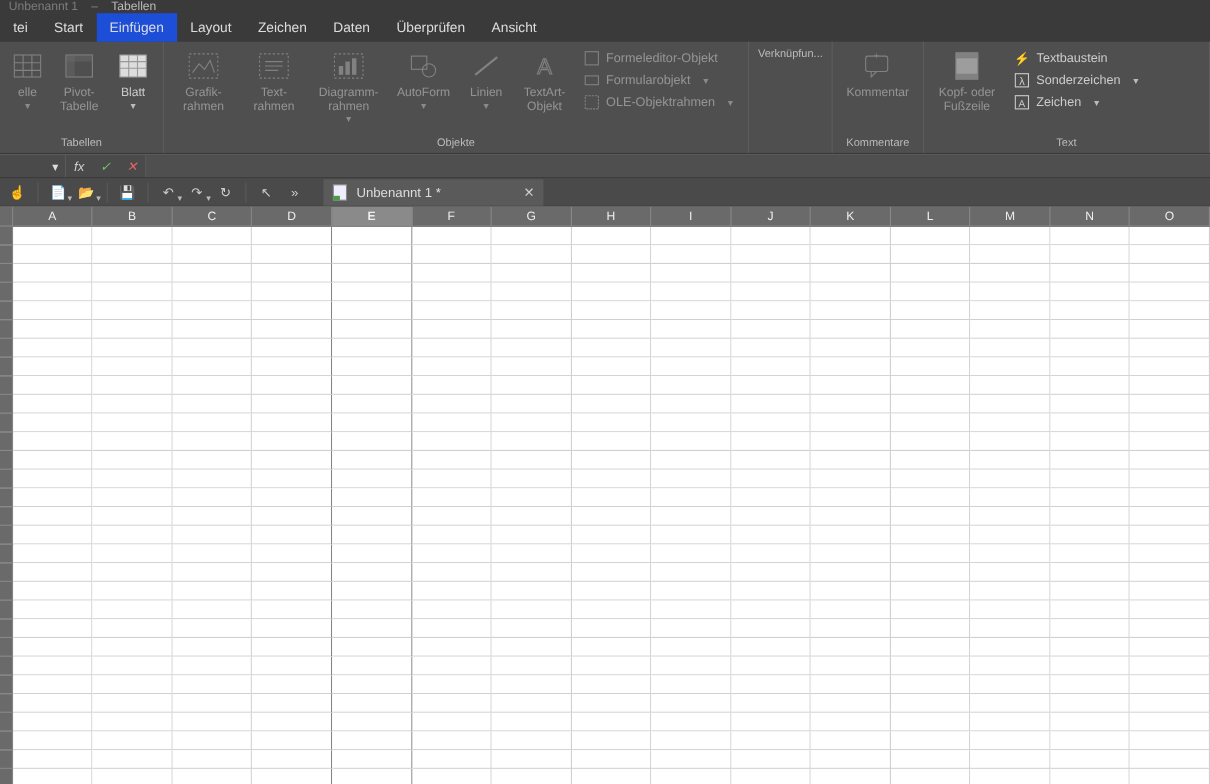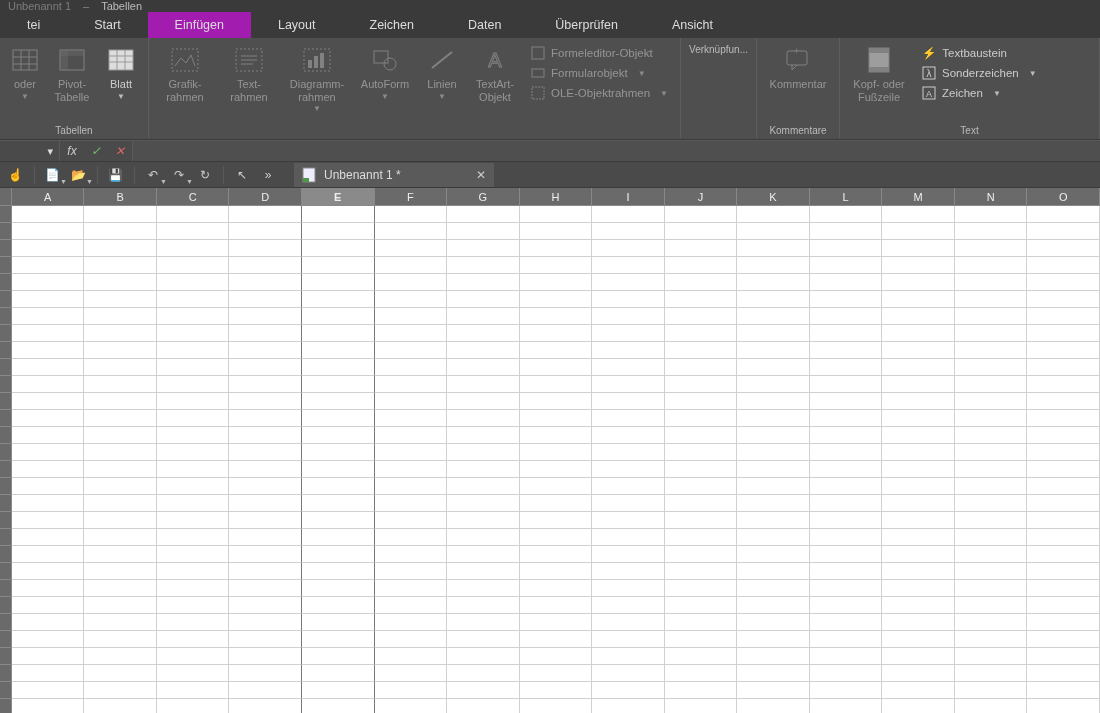--- a/index.html
+++ b/index.html
@@ -1,22 +1,22 @@
 <!DOCTYPE html>
 <html><head>
 <meta charset="utf-8">
 <style>
   * { margin: 0; padding: 0; box-sizing: border-box; font-family: "Segoe UI", Tahoma, sans-serif; user-select: none; }
   body { background: #4a4a4a; width: 1100px; height: 713px; overflow: hidden; color: #ccc; font-size: 12px; }
   .titlebar { height: 12px; background: #3a3a3a; display: flex; align-items: center; padding: 0 8px; color: #bbb; font-size: 11px; overflow: hidden; }
   .titlebar span:first-child { opacity: .5; }
   .titlebar .sep { margin: 0 12px; color: #888; }
   .menus { height: 26px; background: #3a3a3a; display: flex; align-items: stretch; }
-  .menu { padding: 0 27px; display: flex; align-items: center; color: #ddd; font-size: 12.5px; cursor: default; }
-  .menu.active { background: #a21caf; }
+  .menu { padding: 0 12px; display: flex; align-items: center; color: #ddd; font-size: 12.5px; cursor: default; }
+  .menu.active { background: #1d4ed8; }
   .ribbon { height: 102px; background: #4f4f4f; display: flex; border-bottom: 1px solid #3a3a3a; }
   .rgroup { display: flex; flex-direction: column; border-right: 1px solid #5d5d5d; padding: 4px 6px 0 6px; }
   .rgroup .body { display: flex; flex: 1; align-items: flex-start; gap: 4px; }
   .rgroup .label { text-align: center; font-size: 10px; color: #bbb; padding: 2px 0 3px 0; }
   .btn { display: flex; flex-direction: column; align-items: center; justify-content: flex-start; width: 60px; padding-top: 4px; color: #ccc; font-size: 11px; text-align: center; line-height: 1.15; gap: 4px; }
   .btn.dim { opacity: .55; }
   .btn .ic { width: 28px; height: 28px; display: flex; align-items: center; justify-content: center; }
   .btn .txt { min-height: 26px; display: flex; flex-direction: column; align-items: center; justify-content: flex-start; }
   .dd { font-size: 8px; margin-top: 1px; color: #bbb; }
   .smallcol { display: flex; flex-direction: column; gap: 2px; padding-top: 2px; }
@@ -74,21 +74,21 @@
         <span class="ic">
           <svg width="26" height="22">
               <rect x="1" y="1" width="24" height="20" fill="none" stroke="#aaa"></rect>
               <line x1="1" y1="8" x2="25" y2="8" stroke="#aaa"></line>
               <line x1="1" y1="15" x2="25" y2="15" stroke="#aaa"></line>
               <line x1="9" y1="1" x2="9" y2="21" stroke="#aaa"></line>
               <line x1="17" y1="1" x2="17" y2="21" stroke="#aaa"></line>
             </svg>
         </span>
         <span class="txt">
-            <span>oder</span>
+            <span>elle</span>
             <span class="dd">▼</span>
           </span>
       </div>
       <div class="btn dim" style="width:48px">
         <span class="ic">
           <svg width="26" height="22">
               <rect x="1" y="1" width="24" height="20" fill="none" stroke="#aaa"></rect>
               <rect x="1" y="1" width="8" height="20" fill="#888" opacity=".4"></rect>
               <rect x="1" y="1" width="24" height="6" fill="#888" opacity=".4"></rect>
             </svg>
@@ -208,20 +208,21 @@
           <span>
               <svg width="14" height="14">
                 <rect x="1" y="1" width="12" height="12" fill="none" stroke="#aaa" stroke-dasharray="2 1"></rect>
               </svg>
             </span>
           <span>OLE-Objektrahmen</span>
           <span class="dd2">▼</span>
         </div>
       </div>
     </div>
+    <div class="label">Objekte</div>
   </div>
 
   <div class="rgroup" style="min-width:76px">
     <div class="label">Verknüpfun...</div>
   </div>
 
   <div class="rgroup" style="min-width:80px">
     <div class="body" style="justify-content:center;width:100%">
       <div class="btn dim" style="width:70px">
         <span class="ic">

